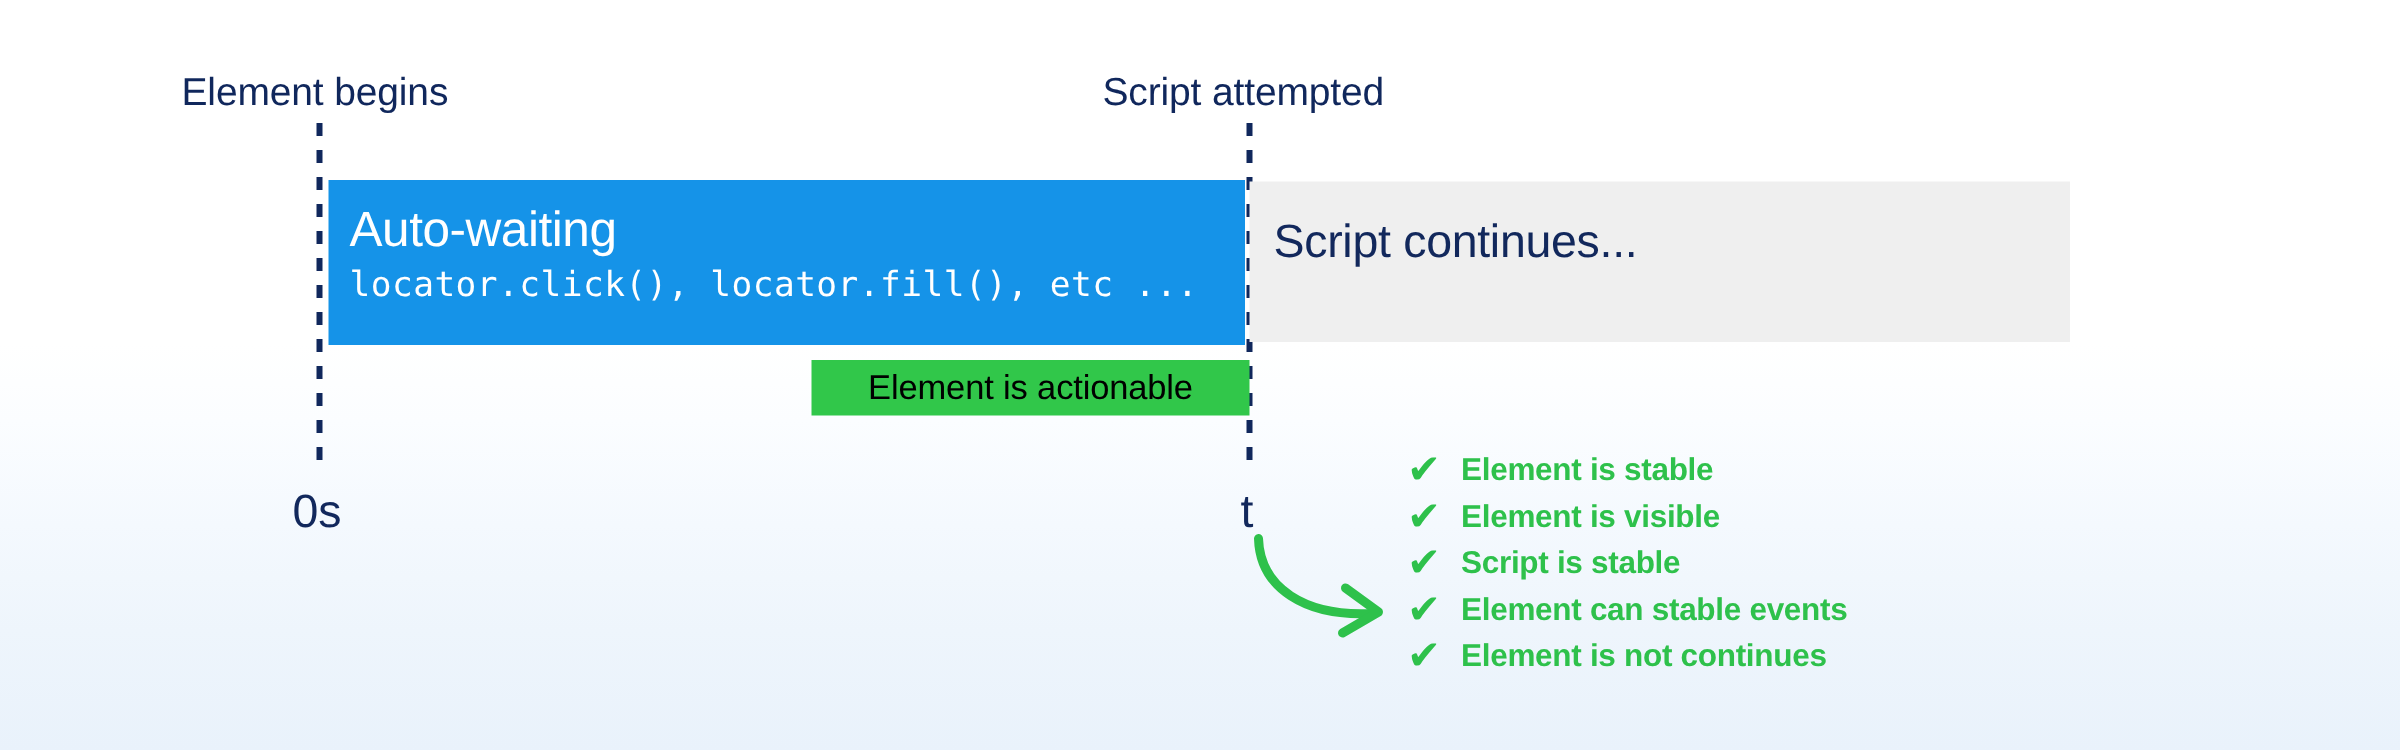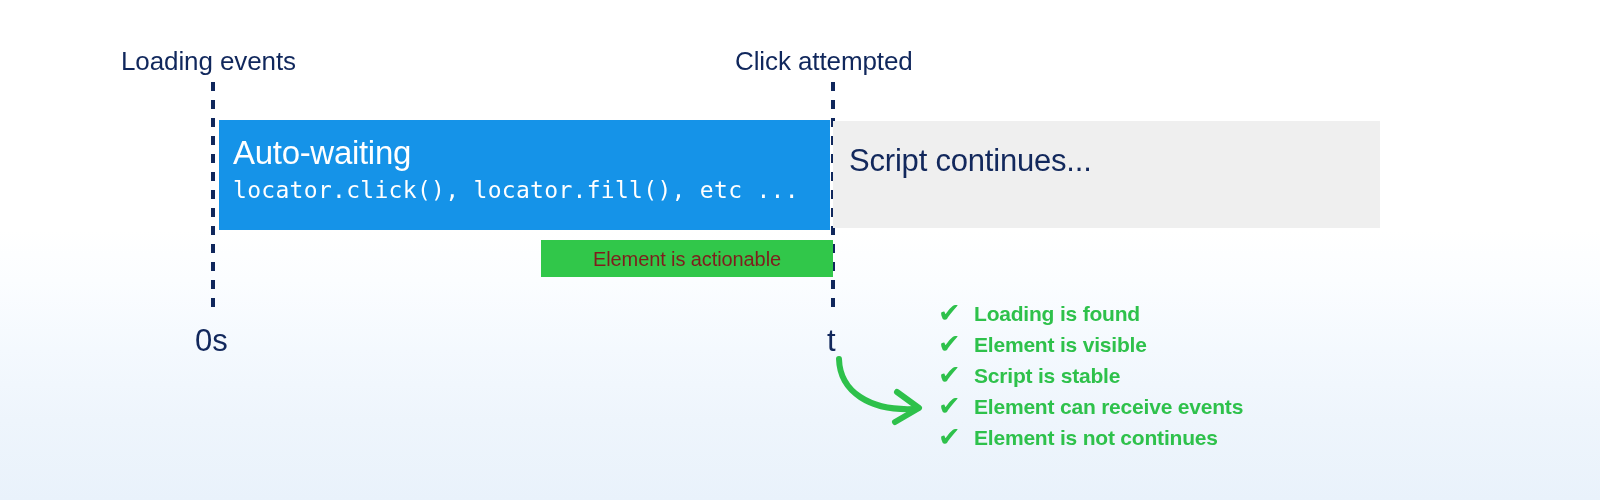--- a/index.html
+++ b/index.html
@@ -108,23 +108,23 @@
     top: 240px;
     width: 292px;
     height: 37px;
     background: #31c74a;
     box-sizing: border-box;
     display: flex;
     align-items: center;
     justify-content: center;
   }
   #badge-actionable .badge-text {
-    font-size: 20px;
+    font-size: 23px;
     line-height: 1;
-    color: #7f1d1d;
+    color: #000000;
     white-space: nowrap;
     letter-spacing: -0.1px;
   }
 
   
   .tick-label {
     position: absolute;
     font-size: 31px;
     line-height: 1;
     color: #12285c;
@@ -168,23 +168,23 @@
     color: #2ec14b;
     white-space: nowrap;
     letter-spacing: -0.2px;
   }
 </style>
 </head>
 <body>
 
 <div id="canvas">
 
-  <div id="label-loading-begins" class="marker-label">Loading events</div>
-
-  <div id="label-click-attempted" class="marker-label">Click attempted</div>
+  <div id="label-loading-begins" class="marker-label">Element begins</div>
+
+  <div id="label-click-attempted" class="marker-label">Script attempted</div>
 
   <div id="guide-start" class="guide"></div>
 
   <div id="guide-click" class="guide"></div>
 
   <div id="bar-auto-waiting">
     <div class="bar-title">Auto-waiting</div>
     <div class="bar-code">locator.click(), locator.fill(), etc ...</div>
   </div>
 
@@ -202,36 +202,36 @@
 
   <svg id="curved-arrow" viewBox="0 0 120 85">
     <path d="M 21 14 C 22 47, 52 66, 96 64" fill="none" stroke="#2ec14b" stroke-width="6" stroke-linecap="round"></path>
     <path d="M 79 47 L 101 63 L 77 77" fill="none" stroke="#2ec14b" stroke-width="6" stroke-linecap="round" stroke-linejoin="round"></path>
   </svg>
 
   <div id="checklist">
 
     <div class="check-row">
       <span class="check-mark">✔</span>
-      <span class="check-text">Loading is found</span>
+      <span class="check-text">Element is stable</span>
     </div>
 
     <div class="check-row">
       <span class="check-mark">✔</span>
       <span class="check-text">Element is visible</span>
     </div>
 
     <div class="check-row">
       <span class="check-mark">✔</span>
       <span class="check-text">Script is stable</span>
     </div>
 
     <div class="check-row">
       <span class="check-mark">✔</span>
-      <span class="check-text">Element can receive events</span>
+      <span class="check-text">Element can stable events</span>
     </div>
 
     <div class="check-row">
       <span class="check-mark">✔</span>
       <span class="check-text">Element is not continues</span>
     </div>
 
   </div>
 
 </div>

